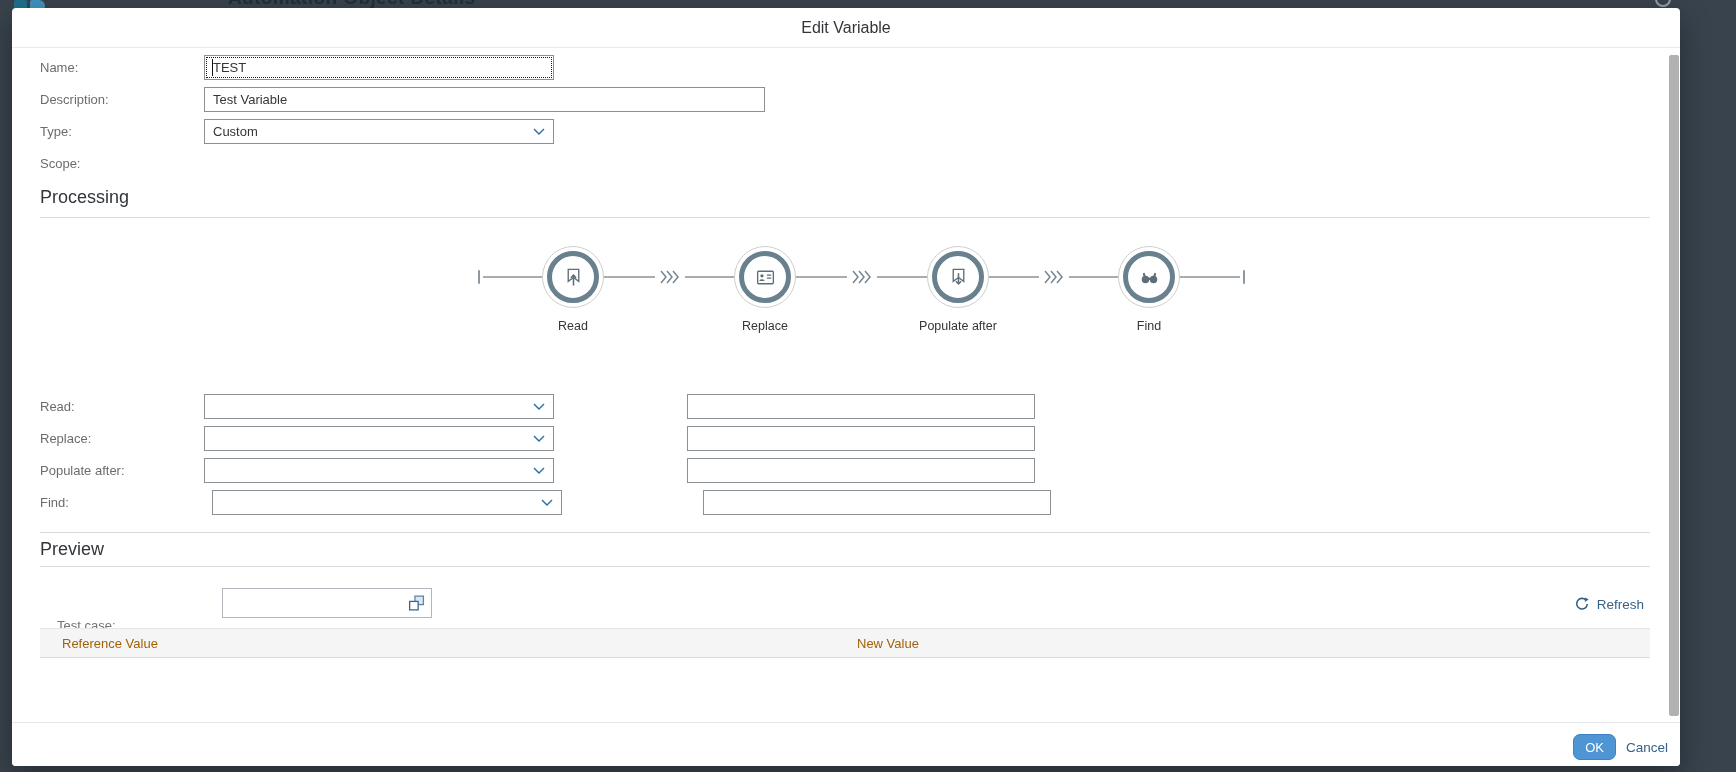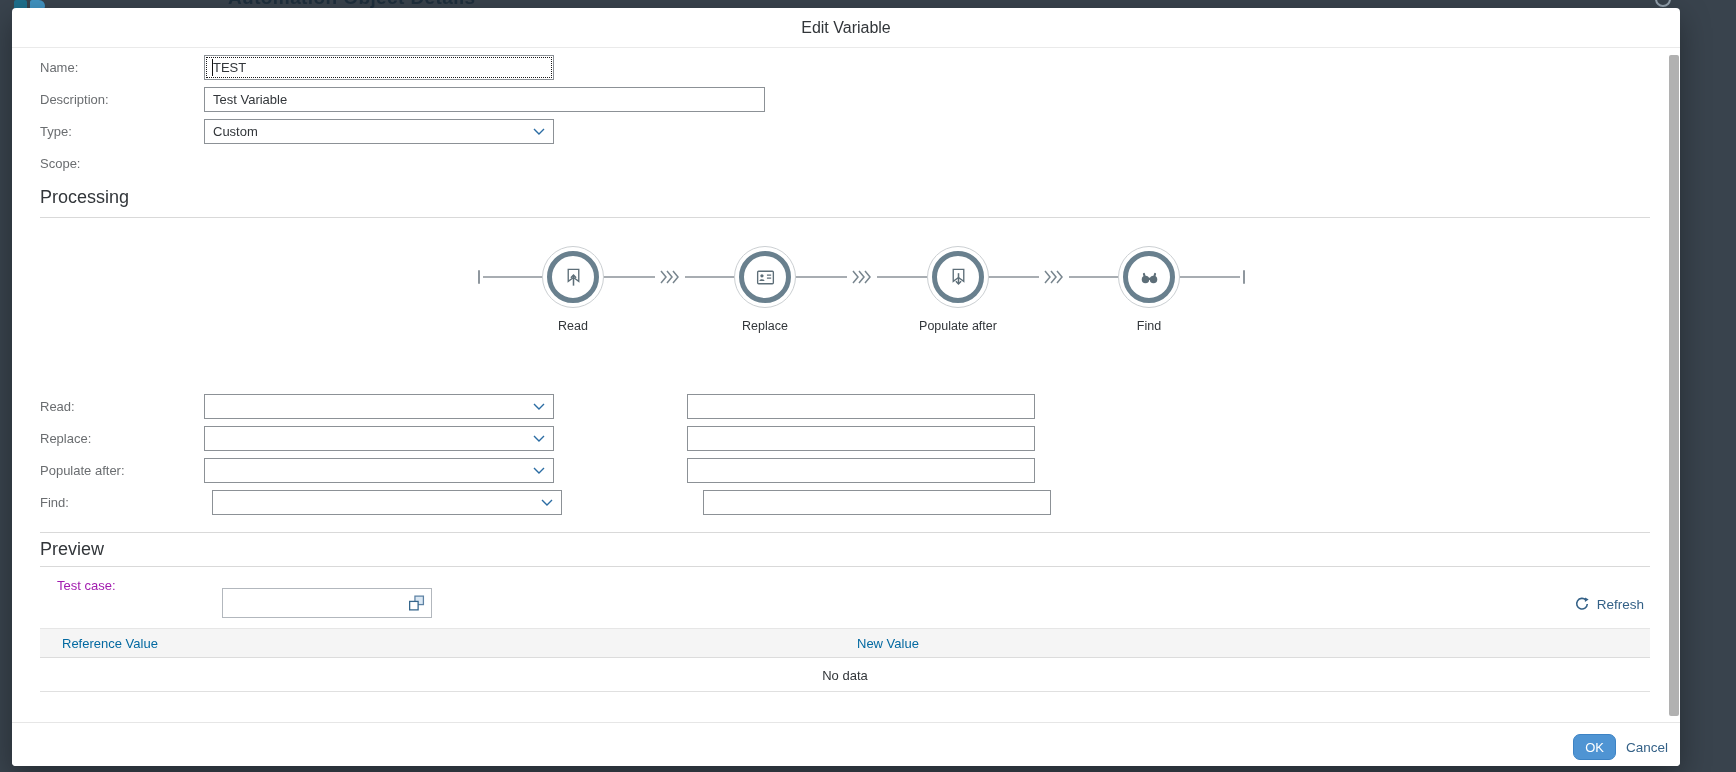--- a/index.html
+++ b/index.html
@@ -91,21 +91,21 @@
   }
   .refresh-btn {
     position:absolute; top:585px; right:36px; height:22px;
     display:flex; align-items:center; gap:7px; cursor:pointer;
     font-size:13.5px; color:#346187;
   }
   
   .tbl-header {
     position:absolute; top:620px; left:28px; right:30px; height:30px;
     background:#f5f5f5; border-top:1px solid #e6e6e6; border-bottom:1px solid #dcdcdc;
-    display:flex; align-items:center; font-size:13px; color:#0369a1;
+    display:flex; align-items:center; font-size:13px; color:#a16207;
   }
   .tbl-col1 { width:50%; padding-left:22px; }
   .tbl-col2 { width:50%; padding-left:12px; }
   .tbl-empty {
     position:absolute; top:651px; left:28px; right:30px; height:33px;
     border-bottom:1px solid #e0e0e0;
     display:flex; align-items:center; justify-content:center;
     font-size:13px; color:#32363a;
   }
   
@@ -284,43 +284,40 @@
         <path d="M1 1 L6 6 L11 1" fill="none" stroke="#2b6ca3" stroke-width="1.4"></path>
       </svg>
     </div>
     <input class="txt-input" style="width: 348px; margin-left: 133px;">
   </div>
 
   <div class="hairline" style="top:524px;"></div>
   <div class="section-title" style="top:531px;">Preview</div>
   <div class="hairline" style="top:558px;"></div>
 
-  <div style="position:absolute; top:570px; left:45px; font-size:13px; color:#a21caf;">Test case:</div>
+  <div style="position:absolute; top:610px; left:45px; font-size:13px; color:#737373;">Test case:</div>
   <div class="tc-input">
     <svg width="18" height="18" viewBox="0 0 17 17">
       <rect x="7.5" y="2" width="8" height="8" fill="#dbe8f4" stroke="#5e82a4" stroke-width="1.2"></rect>
       <rect x="2.5" y="7" width="8" height="8" fill="#ffffff" stroke="#34658c" stroke-width="1.2"></rect>
     </svg>
   </div>
 
   <div class="refresh-btn">
     <svg width="16" height="16" viewBox="0 0 16 16">
       <path d="M11.9 4.1 A5.3 5.3 0 1 0 13.3 8" fill="none" stroke="#346187" stroke-width="1.6"></path>
       <polygon points="11.1,1.4 14.6,3.4 10.9,5.9" fill="#346187"></polygon>
     </svg>
     <span>Refresh</span>
   </div>
 
   <div class="tbl-header">
     <div class="tbl-col1">Reference Value</div>
     <div class="tbl-col2">New Value</div>
   </div>
-  <div class="tbl-empty">
-    <span>No data</span>
-  </div>
 
   <div class="dlg-footer">
     <button class="ok-btn">OK</button>
     <button class="cancel-btn">Cancel</button>
   </div>
 
   <div class="scroll-thumb"></div>
 </div>
 
 </body></html>

